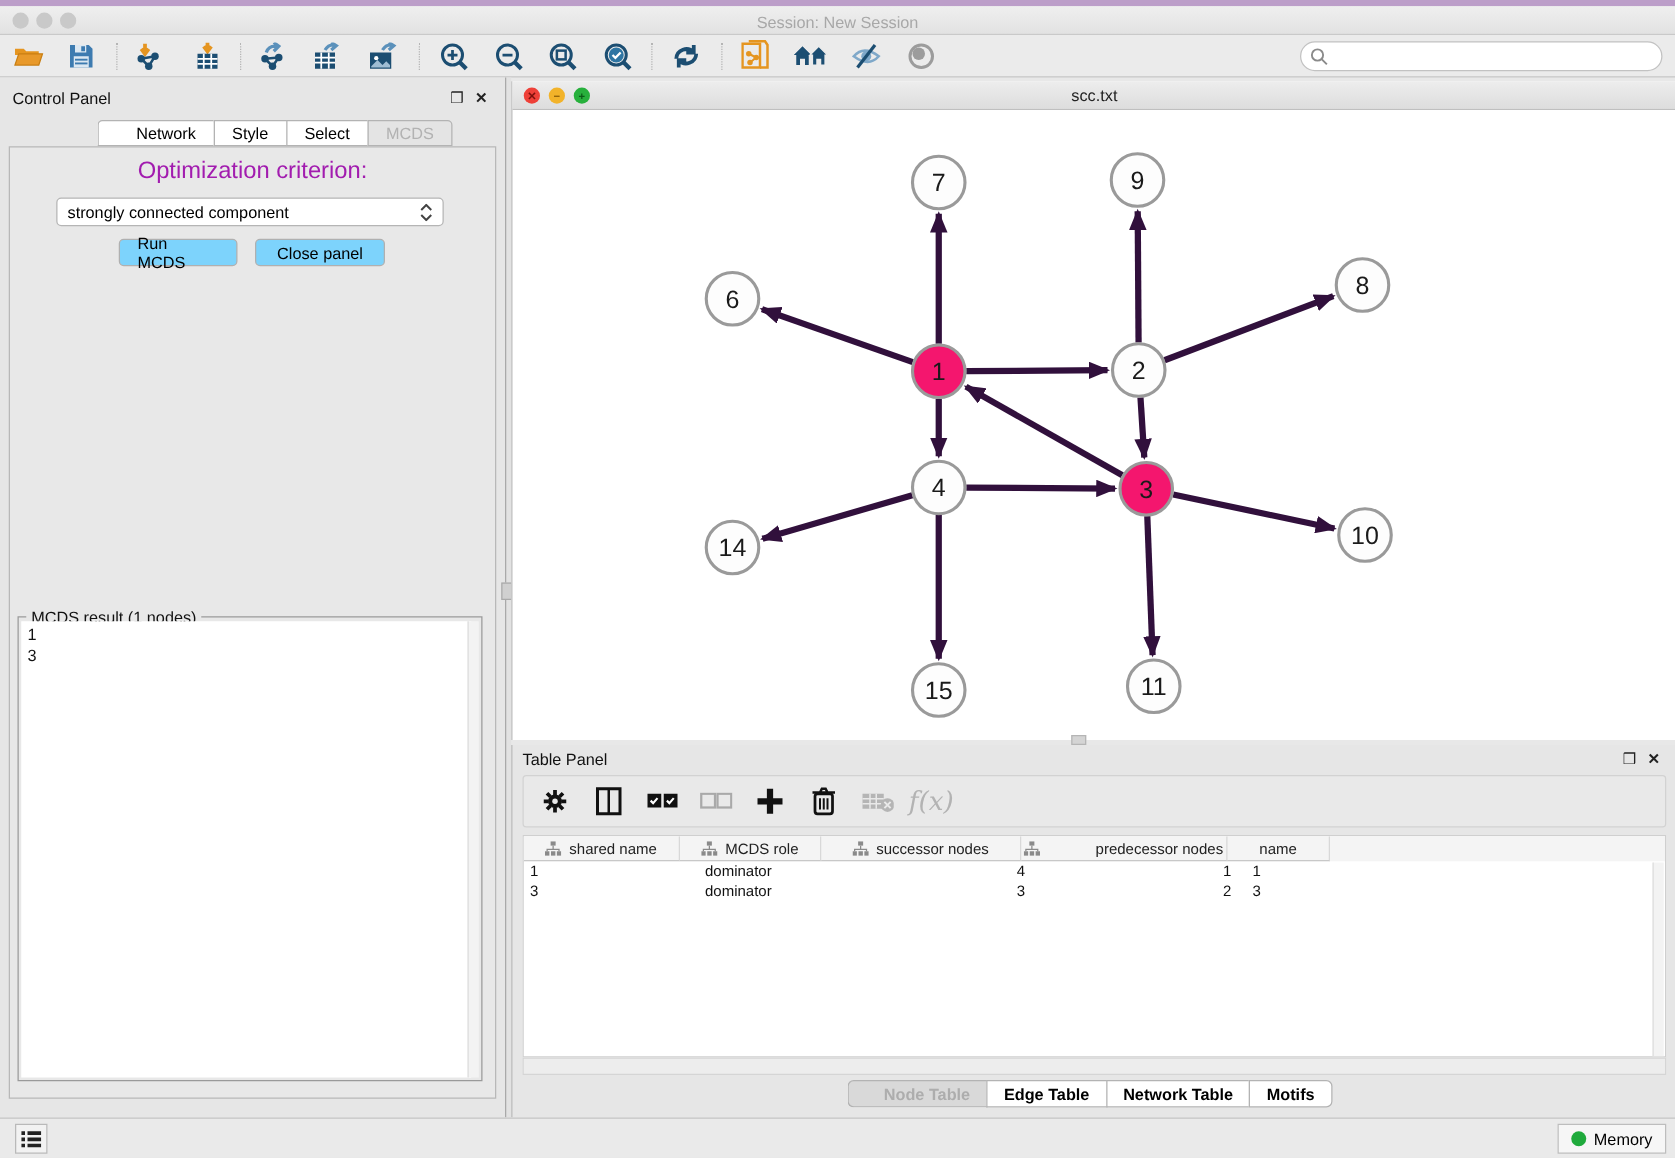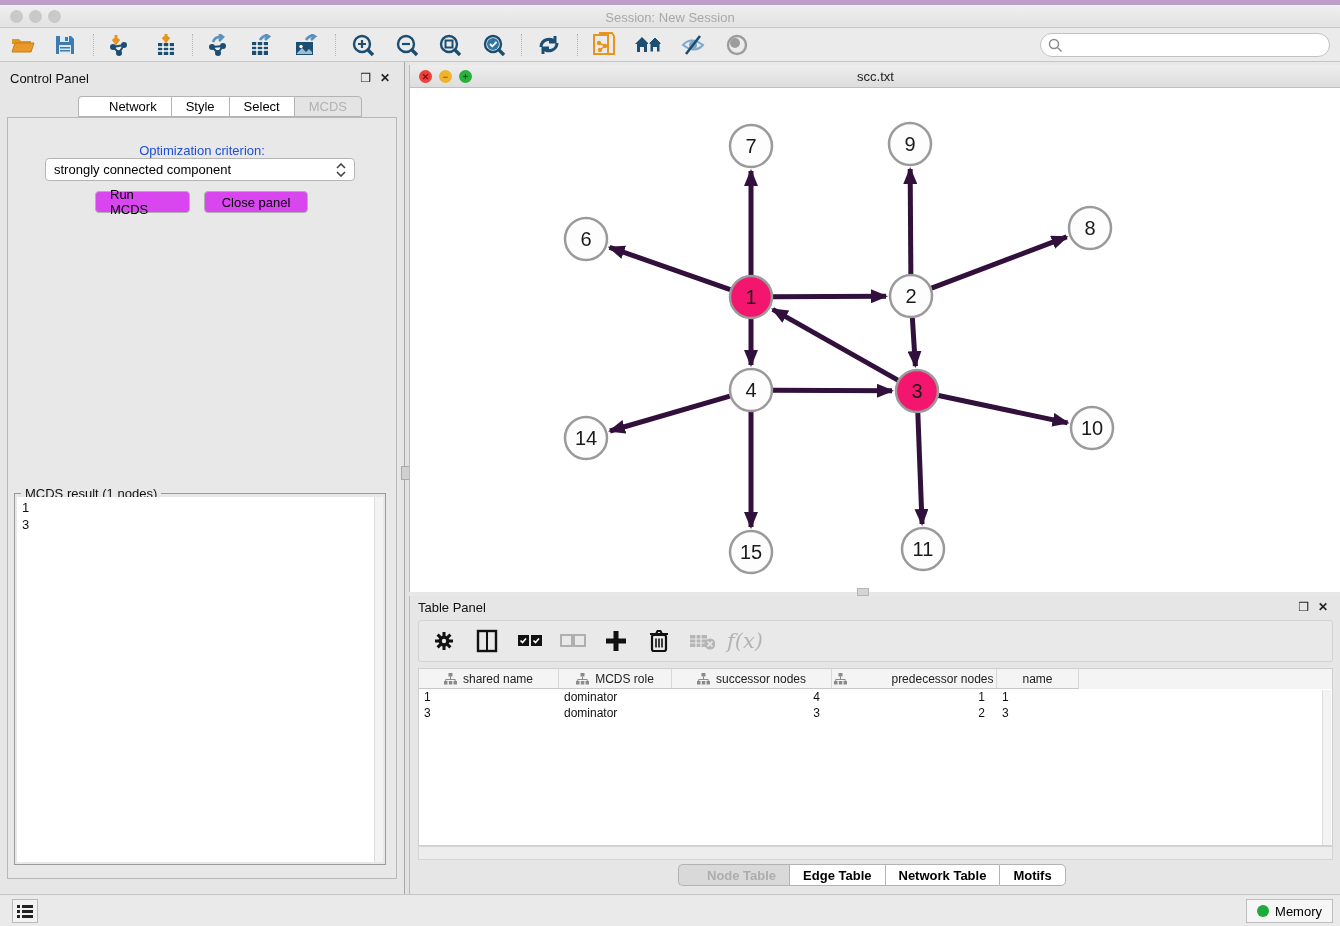--- a/index.html
+++ b/index.html
@@ -28,26 +28,26 @@
   .panel-btns { top:10px; display:flex; gap:9px; }
   .mini-ico { font-size:12px; color:#222; line-height:12px; cursor:pointer; }
   #cp-tabs { left:78px; top:34px; display:flex; }
   .cptab { height:21px; padding:0 14px; font-size:13px; background:#fff;
     border:1px solid #b3b3b3; border-right:none; display:flex; align-items:center; cursor:pointer; }
   .cptab:first-child { border-radius:4px 0 0 0;padding-left:30px; }
   .cptab:last-child { border-right:1px solid #b3b3b3; border-radius:0 4px 0 0; }
   .cptab.active { background:#e4e4e4; color:#b2b2b2; }
   #cp-body { left:7px; top:55px; width:390px; height:762px; background:#e8e8e8;
     border:1px solid #b8b8b8; }
-  #opt-label { width:100%; text-align:center; top:25px; font-size:13px; color:#1d4ed8; }
+  #opt-label { width:100%; text-align:center; top:8px; font-size:19px; color:#a21caf; }
   #opt-select { left:37px; top:40px; width:310px; height:23px; background:#fff;
     border:1px solid #b5b5b5; border-radius:4px; display:flex; align-items:center;
     padding:0 8px; font-size:13px; cursor:pointer; }
   #opt-select .stepper { margin-left:auto; }
-  .btn { height:22px; background:#d946ef; border:1px solid #b0b0b0; border-radius:4px;
+  .btn { height:22px; background:#7dd3fc; border:1px solid #b0b0b0; border-radius:4px;
     font-size:13px; display:flex; align-items:center; justify-content:center; cursor:pointer; padding:0 14px; }
   #run-btn { left:87px; top:73px; width:95px; }
   #closep-btn { left:196px; top:73px; width:104px; }
   #result-group { left:6px; top:375px; width:372px; height:372px; border:1px solid #9a9a9a; }
   #result-legend { left:6px; top:-8px; background:#e8e8e8; padding:0 4px; font-size:13px; color:#111; }
   #result-area { left:2px; top:3px; width:360px; height:365px; background:#fff;
     font-size:13px; color:#111; padding:2px 0 0 5px; line-height:17px; white-space:pre; }
   #result-scroll { right:2px; top:3px; width:9px; height:365px; background:#f3f3f3; border-left:1px solid #ddd; }
 
   
@@ -408,21 +408,21 @@
           <rect x="1" y="3" width="17" height="12" fill="#b5b5b5"></rect>
           <path d="M1 7 h17 M1 11 h17 M7 3 v12 M12 3 v12" stroke="#e9e9e9" stroke-width="1.2"></path>
           <circle cx="21" cy="12" r="5.5" fill="#b5b5b5"></circle>
           <path d="M18.5 9.5 l5 5 M23.5 9.5 l-5 5" stroke="#e9e9e9" stroke-width="1.6"></path>
         </svg>
     </span>
     <span class="tico fx">f(x)</span>
   </div>
   <div id="tp-table" class="abs">
     <div id="tp-head">
-        <div class="th" style="width: 140px;">
+        <div class="th" style="width: 125px;">
           <svg width="13" height="12">
             <g fill="#8a8a8a">
               <rect x="4.5" y="0" width="4" height="3.5"></rect>
               <rect x="0" y="8" width="3.5" height="3.5"></rect>
               <rect x="4.8" y="8" width="3.5" height="3.5"></rect>
               <rect x="9.5" y="8" width="3.5" height="3.5"></rect>
             </g>
             <path d="M6.5 3.5 v3 M1.7 8 v-1.5 h9.5 V8" stroke="#8a8a8a" fill="none"></path>
           </svg>
           <span>shared name</span>

